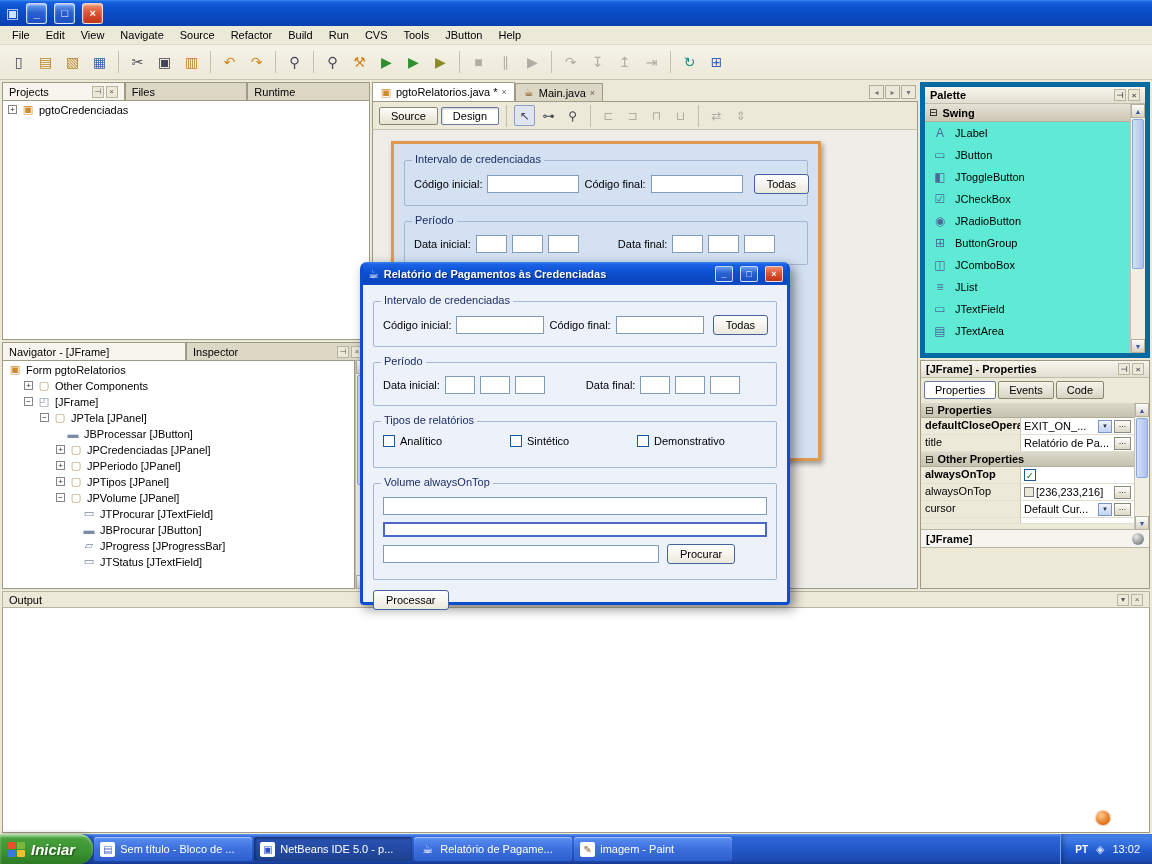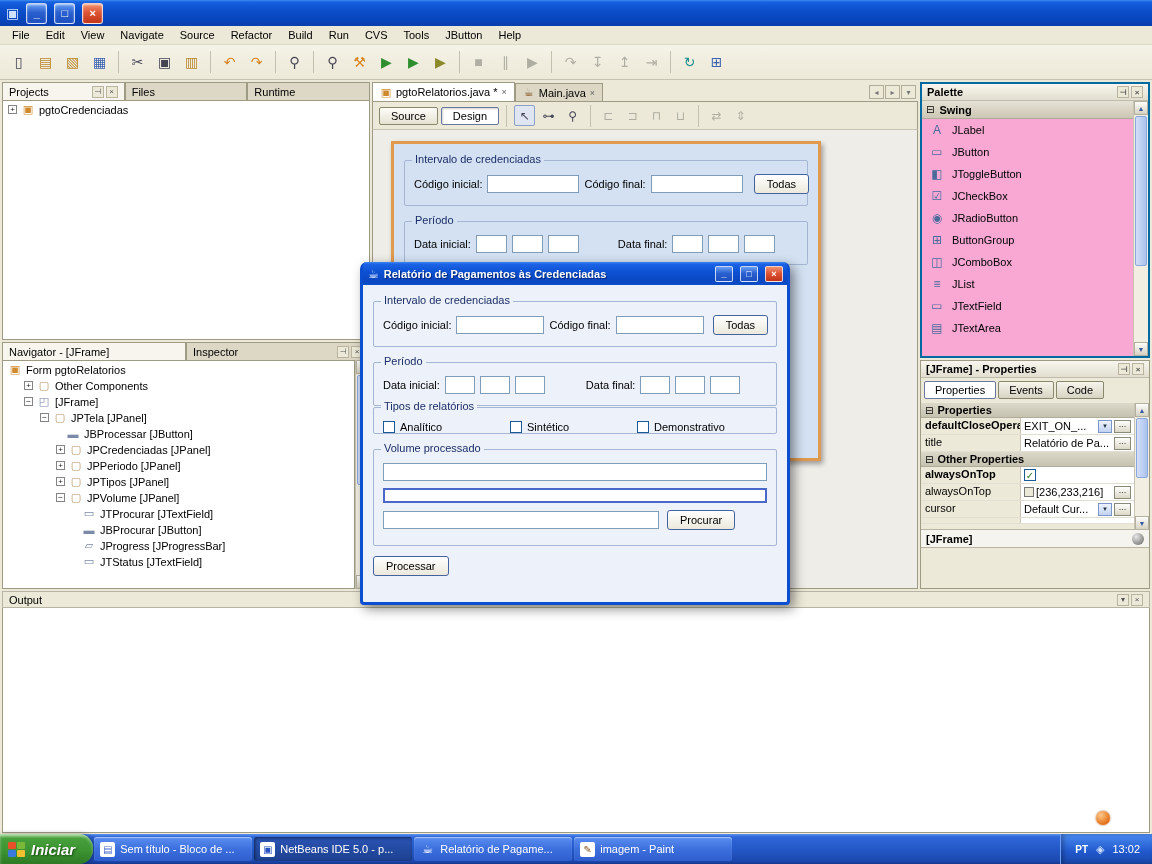--- a/index.html
+++ b/index.html
@@ -65,21 +65,21 @@
  background:linear-gradient(180deg,#3d86f2 0%,#1b63e6 10%,#0d50d2 45%,#0a46c0 85%,#0d4ecb 100%)}
 .dtext{flex:1;white-space:nowrap;overflow:hidden;text-shadow:1px 1px 1px #00256e}
 .dbtn{width:18px;height:16px;margin-left:2px;border-radius:2px;border:1px solid rgba(255,255,255,.75);display:flex;align-items:center;justify-content:center;
  color:#fff;font-weight:bold;font-size:9px;line-height:8px;background:linear-gradient(180deg,#6aa0f4,#2a60cf 45%,#1c4ec0)}
 .dbtn.close{background:linear-gradient(180deg,#f0926f,#dd5436 45%,#c03318)}
 .dlgbody{position:absolute;left:0;right:0;top:23px;bottom:0;padding:4px 10px}
 .dlgbody .gtitle{background:#edf1fa}
 .vcol{display:flex;flex-direction:column;gap:7px;padding:13px 9px 8px}
 .pbar{height:15px;border:2px solid #4b68c8;background:#fff}
 
-.palette{position:absolute;left:920px;top:82px;width:230px;height:276px;background:#f9a8d4;border:2px solid #0369a1}
+.palette{position:absolute;left:920px;top:82px;width:230px;height:276px;background:#5eead4;border:5px solid #0369a1}
 .phdr{height:17px;background:linear-gradient(#f8f6ee,#e2ded0);border-bottom:1px solid #c0bcac;display:flex;align-items:center;gap:4px;padding:0 5px;font-weight:bold}
 .psection{height:18px;background:linear-gradient(#e6e2d6,#ccc6b4);border-bottom:1px solid #b0ac9c;display:flex;gap:5px;align-items:center;padding:0 4px;font-weight:bold}
 .pitem{height:22px;display:flex;align-items:center;gap:7px;padding:0 7px}
 .picon{width:16px;text-align:center;color:#4a6a9a;font-size:12px;flex:none}
 
 .sbar{position:absolute;width:15px;background:#f2efe2;border-left:1px solid #c8c4b4}
 .sarrow{height:14px;display:flex;align-items:center;justify-content:center;font-size:7px;color:#3a5aa0;background:linear-gradient(#fdfdfb,#d6d2c2);border:1px solid #b4b0a0}
 .sarrow.bottom{position:absolute;bottom:0;left:0;right:0}
 .sthumb{position:absolute;left:1px;right:1px;border-radius:2px;background:linear-gradient(90deg,#d4dff7,#aac2ee);border:1px solid #8aa8e0}
 
@@ -527,33 +527,33 @@
           <span class="flabel">Data inicial:</span>
           <input class="tf" style="width: 30px;">
           <input class="tf" style="width: 30px;">
           <input class="tf" style="width: 30px;">
           <span class="flabel" style="margin-left:36px">Data final:</span>
           <input class="tf" style="width: 30px;">
           <input class="tf" style="width: 30px;">
           <input class="tf" style="width: 30px;">
         </div>
       </div>
-      <div class="grp" style="margin-top:1px;height:27px">
+      <div class="grp" style="margin-top:15px;height:47px">
         <span class="gtitle">Tipos de relatórios</span>
         <div class="frow">
           <span class="cb"></span>
           <span class="flabel" style="width:105px">Analítico</span>
           <span class="cb"></span>
           <span class="flabel" style="width:105px">Sintético</span>
           <span class="cb"></span>
           <span class="flabel">Demonstrativo</span>
         </div>
       </div>
       <div class="grp" style="margin-top:15px;height:97px">
-        <span class="gtitle">Volume processado</span>
+        <span class="gtitle">Volume alwaysOnTop</span>
         <div class="vcol">
           <input class="tf" style="width: 100%;">
           <div class="pbar"></div>
           <div style="display:flex;gap:8px;align-items:center">
             <input class="tf" style="width: 276px;">
             <button class="xbtn">Procurar</button>
           </div>
         </div>
       </div>
       <div style="margin-top:10px">

